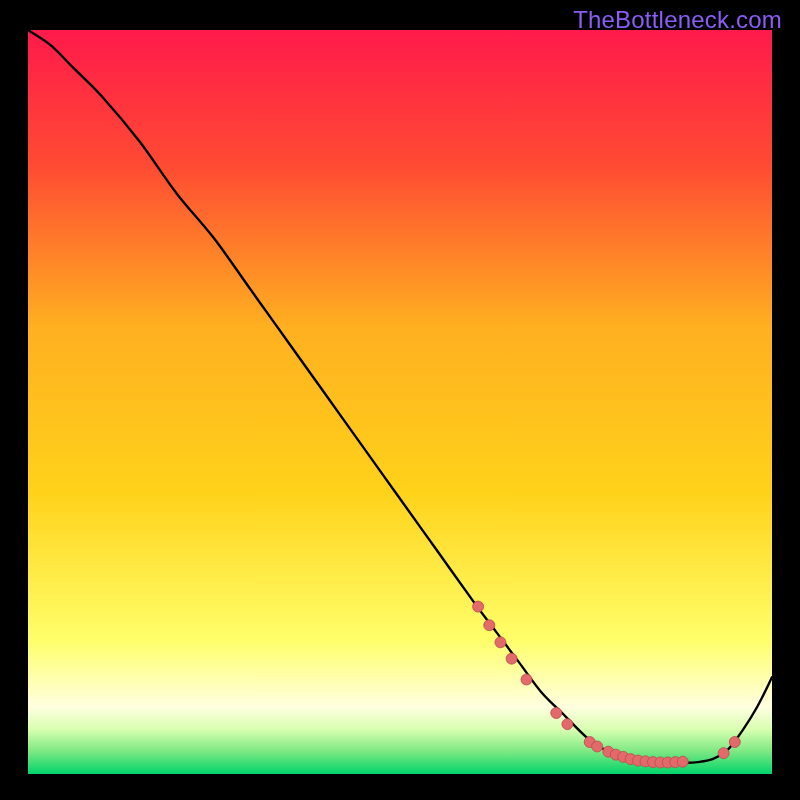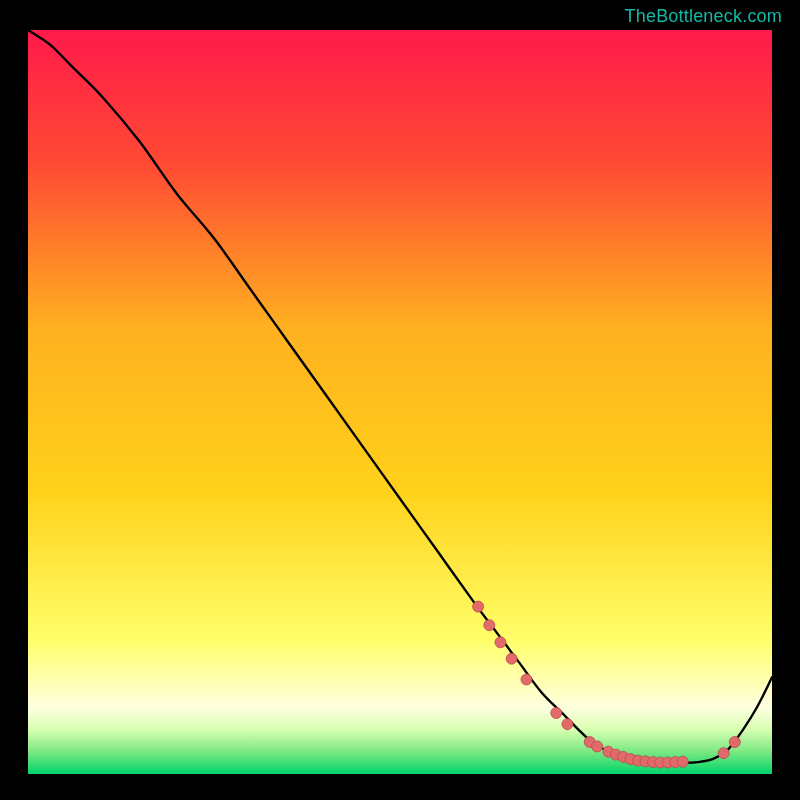--- a/index.html
+++ b/index.html
@@ -14,22 +14,22 @@
     width: 800px;
     height: 800px;
     background: #000;
     position: relative;
   }
   .watermark {
     position: absolute;
     top: 6px;
     right: 18px;
     font-family: Arial, Helvetica, sans-serif;
-    font-size: 18px;
-    color: #14b8a6;
+    font-size: 24px;
+    color: #8b5cf6;
     letter-spacing: 0.2px;
   }
   svg {
     display: block;
   }
 </style>
 </head>
 <body>
 <div class="frame">
 

